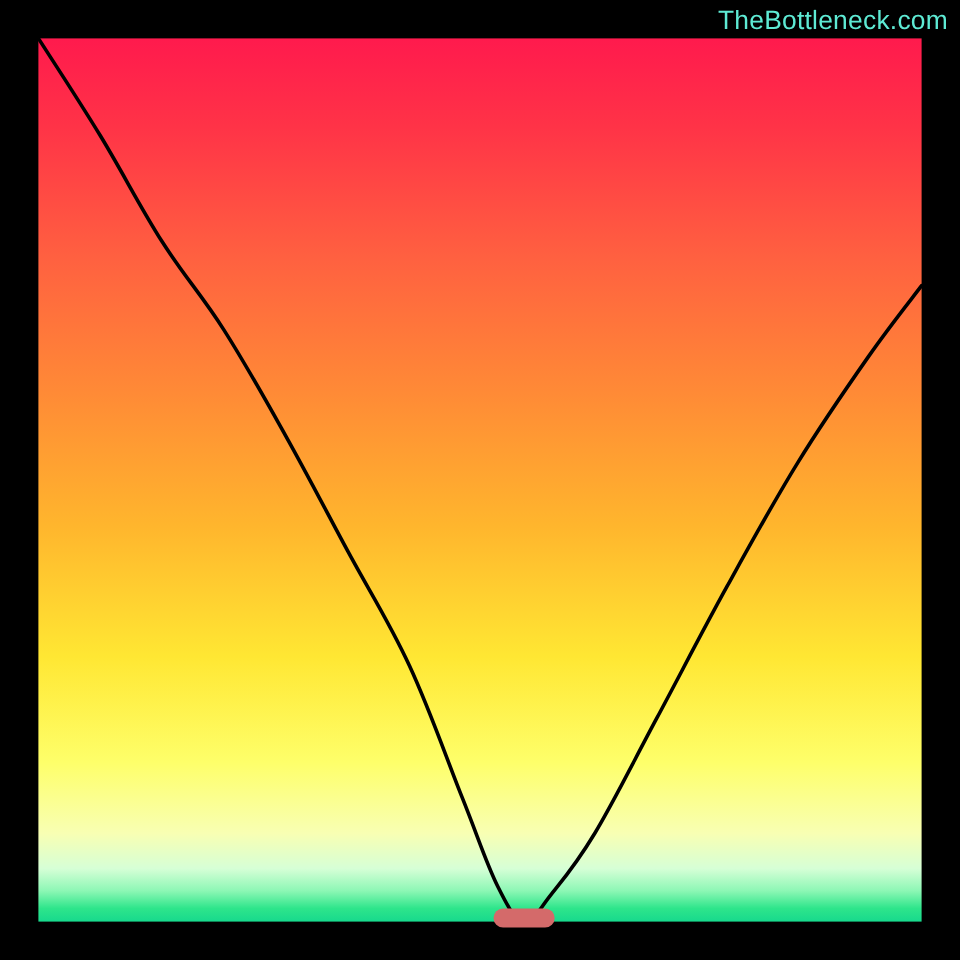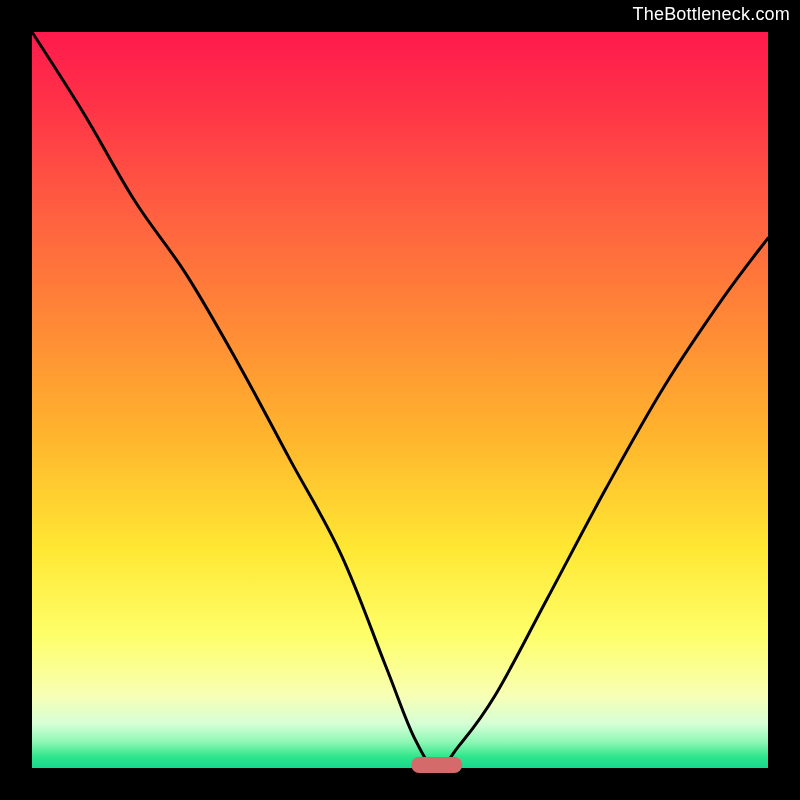--- a/index.html
+++ b/index.html
@@ -52,22 +52,22 @@
     height: 16px;
     border-radius: 8px;
     background: #d46a6a;
     transform: translate(-50%, -50%);
   }
   .watermark {
     position: absolute;
     top: 4px;
     right: 10px;
     font-family: Arial, Helvetica, sans-serif;
-    font-size: 18px;
-    color: #ffffff;
+    font-size: 22px;
+    color: #5eead4;
     letter-spacing: 0.2px;
   }
 </style>
 </head>
 <body>
 
 <div class="frame">
   <div class="watermark">TheBottleneck.com</div>
 
   <div class="plot-area">

